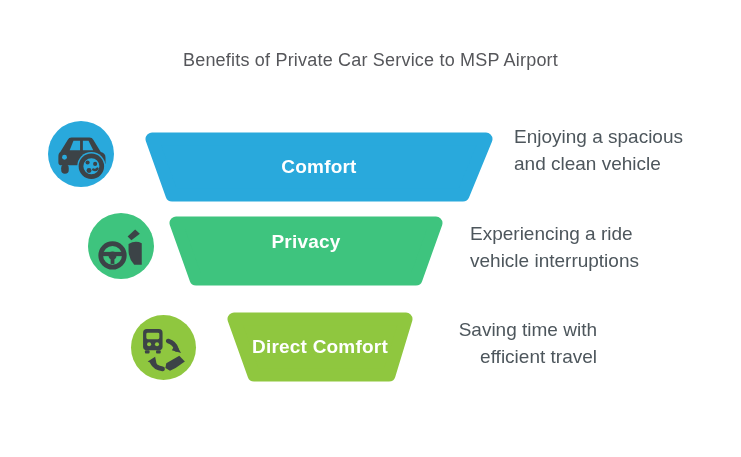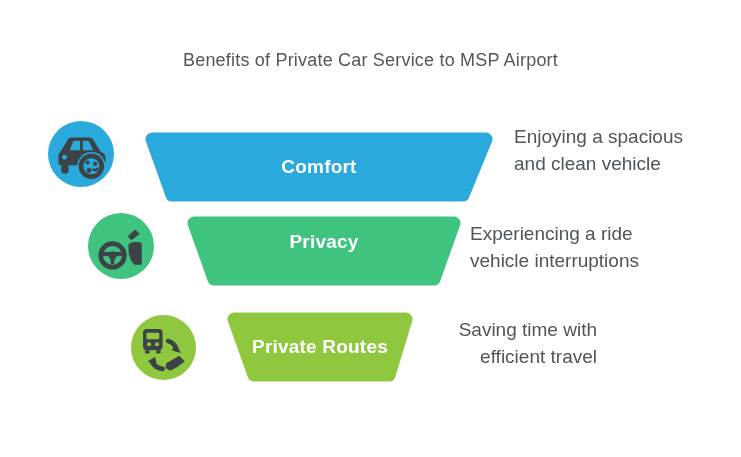--- a/index.html
+++ b/index.html
@@ -19,21 +19,21 @@
   .c2{left:88px;top:213px;width:66px;height:66px;background:var(--color-green);}
   .c3{left:131px;top:315px;width:65px;height:65px;background:var(--color-lime);}
   .bar{position:absolute;}
   .bar svg{position:absolute;left:0;top:0;}
   .bar .label{
     position:absolute;left:0;top:0;width:100%;height:100%;
     display:flex;align-items:center;justify-content:center;
     color:#ffffff;font-weight:bold;font-size:19px;letter-spacing:.2px;
   }
   .b1{left:143px;top:120px;width:352px;height:70px;margin-top:12px;}
-  .b2{left:185px;top:216px;width:278px;height:52px;}
+  .b2{left:167px;top:216px;width:278px;height:52px;}
   .b3{left:225px;top:312px;width:190px;height:70px;}
   .desc{
     position:absolute;font-size:19px;line-height:1.4;color:var(--color-desc_text);
   }
   .d1{left:514px;top:124px;width:190px;}
   .d2{left:470px;top:221px;width:185px;}
   .d3{left:432px;top:317px;width:165px;text-align:right;}
 </style>
 </head>
 <body>
@@ -95,17 +95,17 @@
       <polygon style="fill:var(--color-icon_dark)" points="44,38 54,41 48,31"></polygon>
       <path style="fill:none;stroke:var(--color-icon_dark);stroke-width:5;stroke-linecap:round" d="M23 51 Q26 57 34 58"></path>
       <polygon style="fill:var(--color-icon_dark)" points="26,45 18,50 28,55"></polygon>
       <path style="fill:var(--color-icon_dark)" d="M38 52 L52 44 L58 50 L48 57 L42 60 L37 57 Z"></path>
     </svg>
   </div>
   <div class="bar b3">
     <svg width="190" height="70" viewBox="0 0 190 70">
       <path style="fill:var(--color-lime);stroke:var(--color-lime);stroke-width:13;stroke-linejoin:round" d="M9 7 L181 7 L164 63 L29 63 Z"></path>
     </svg>
-    <div class="label">Private Routes</div>
+    <div class="label">Direct Comfort</div>
   </div>
   <div class="desc d3">Saving time with efficient travel</div>
 
 </div>
 
 </body></html>

